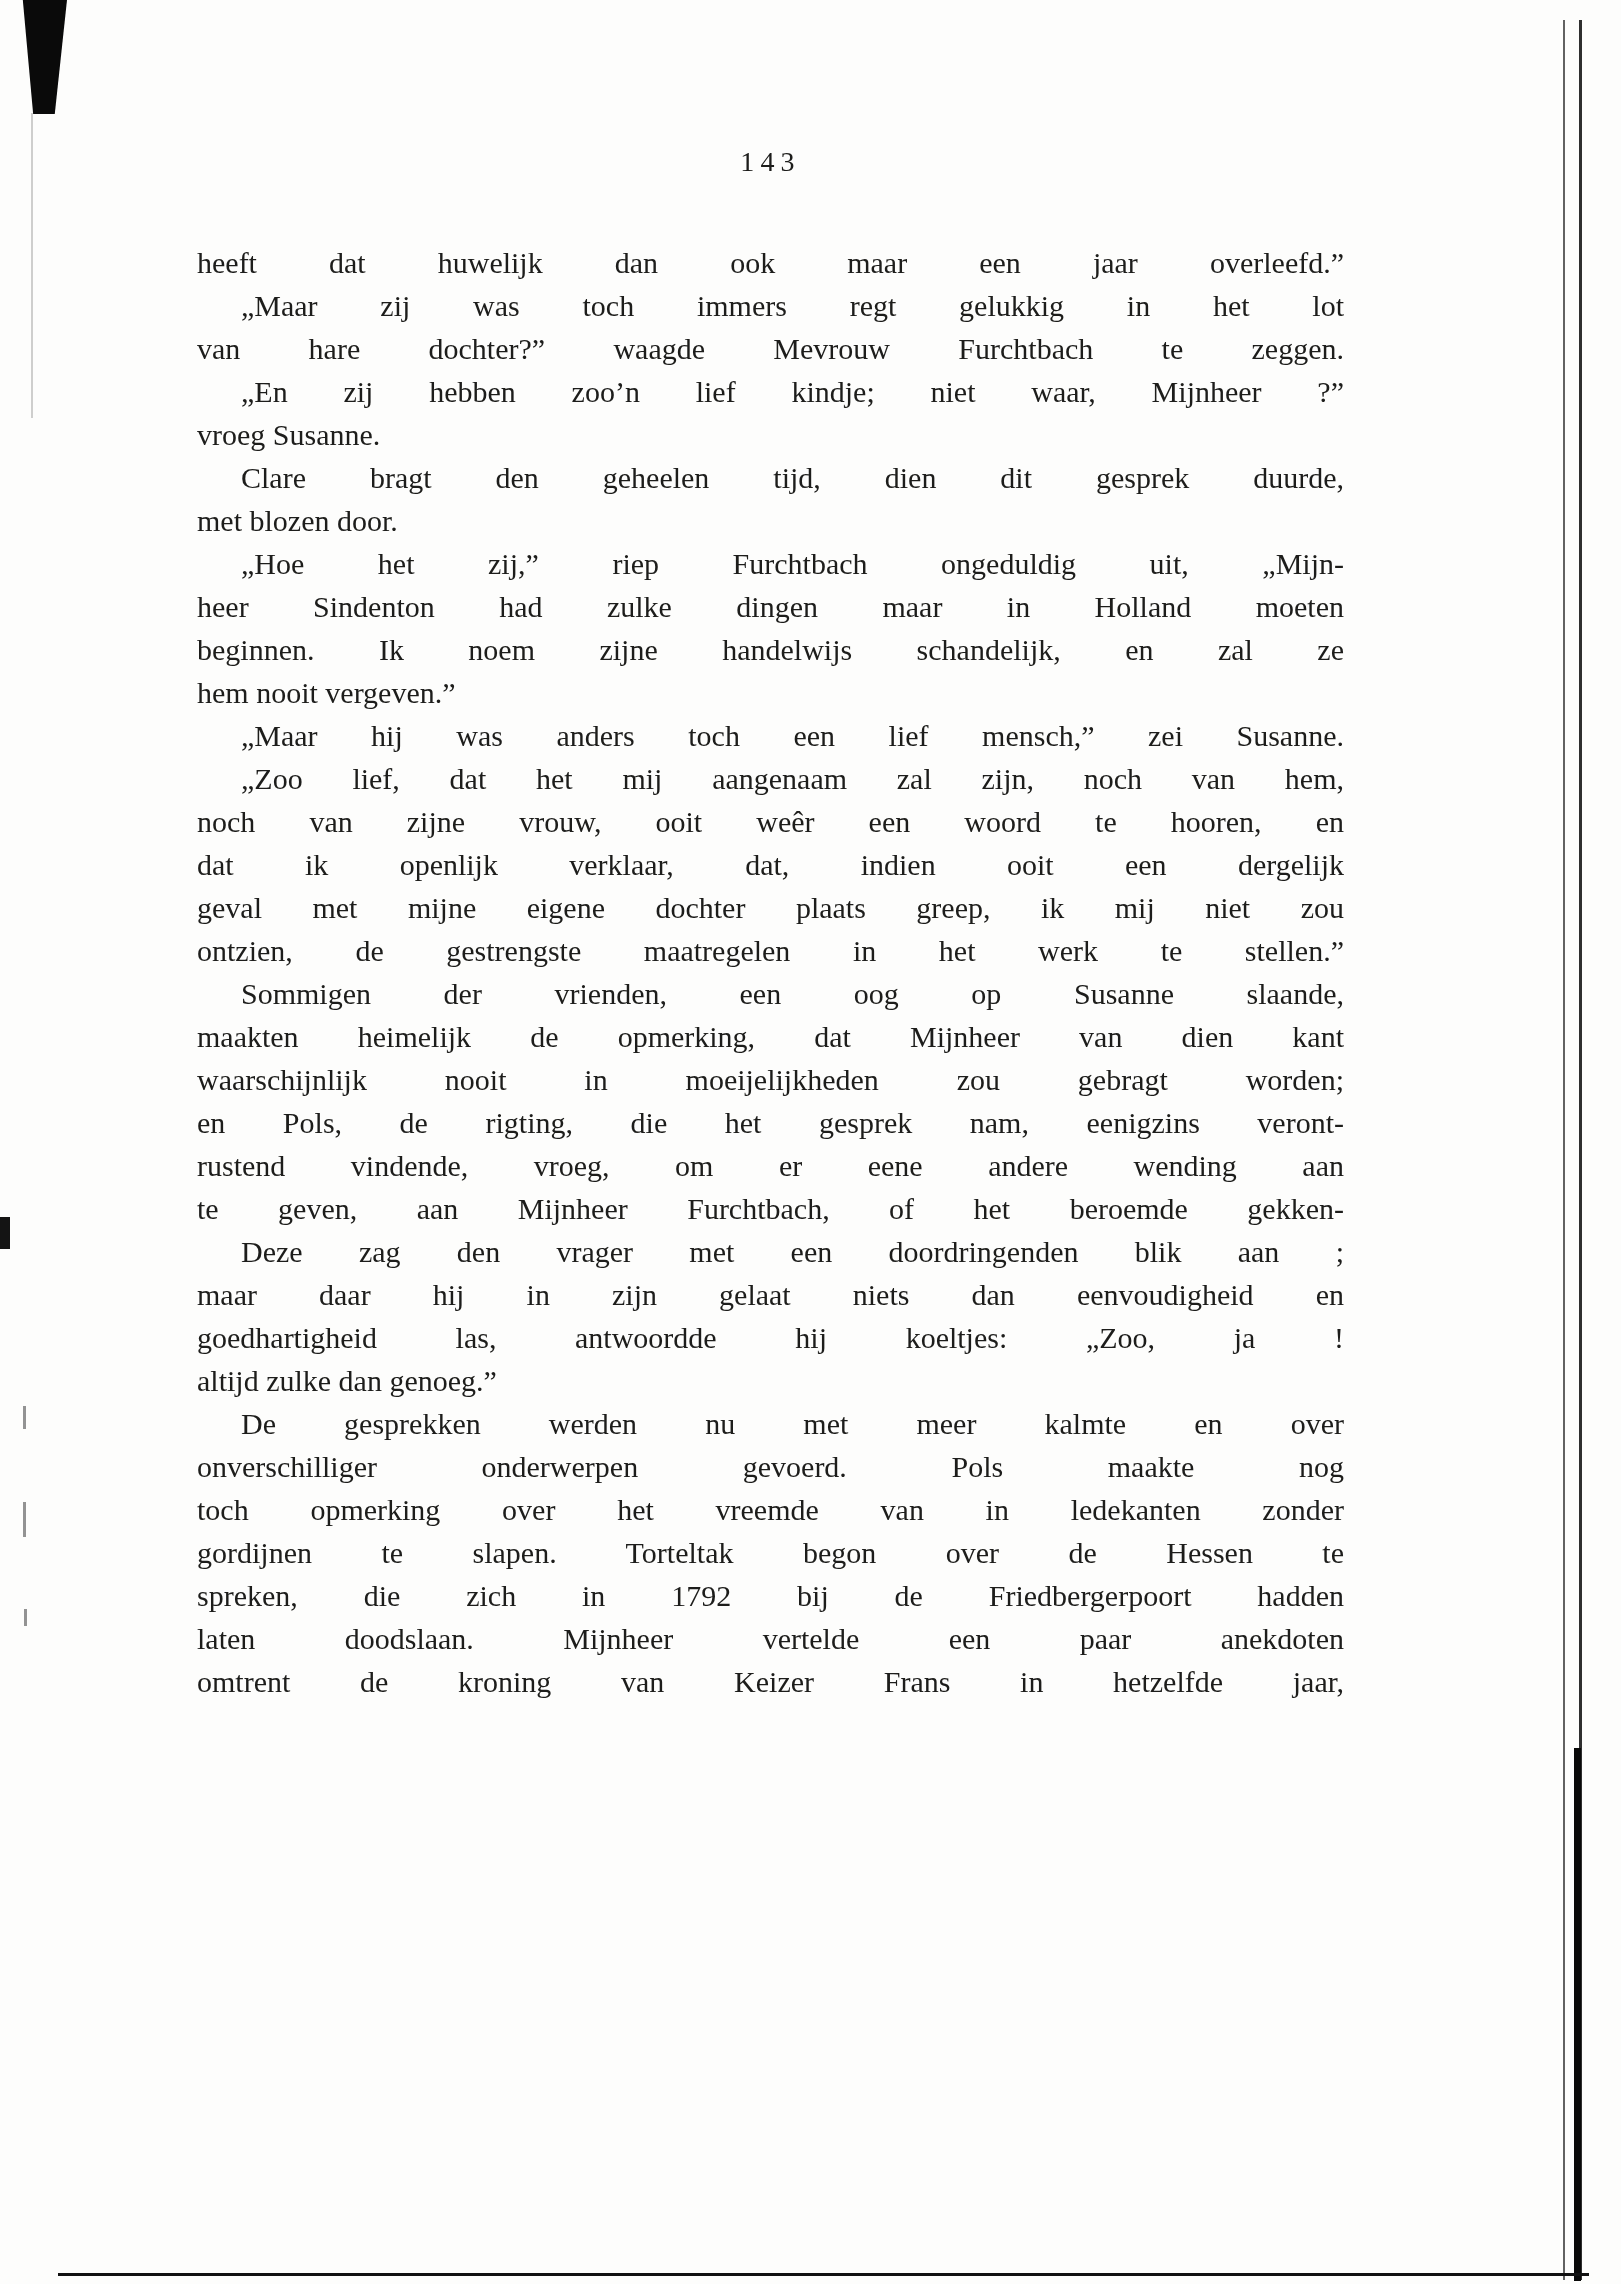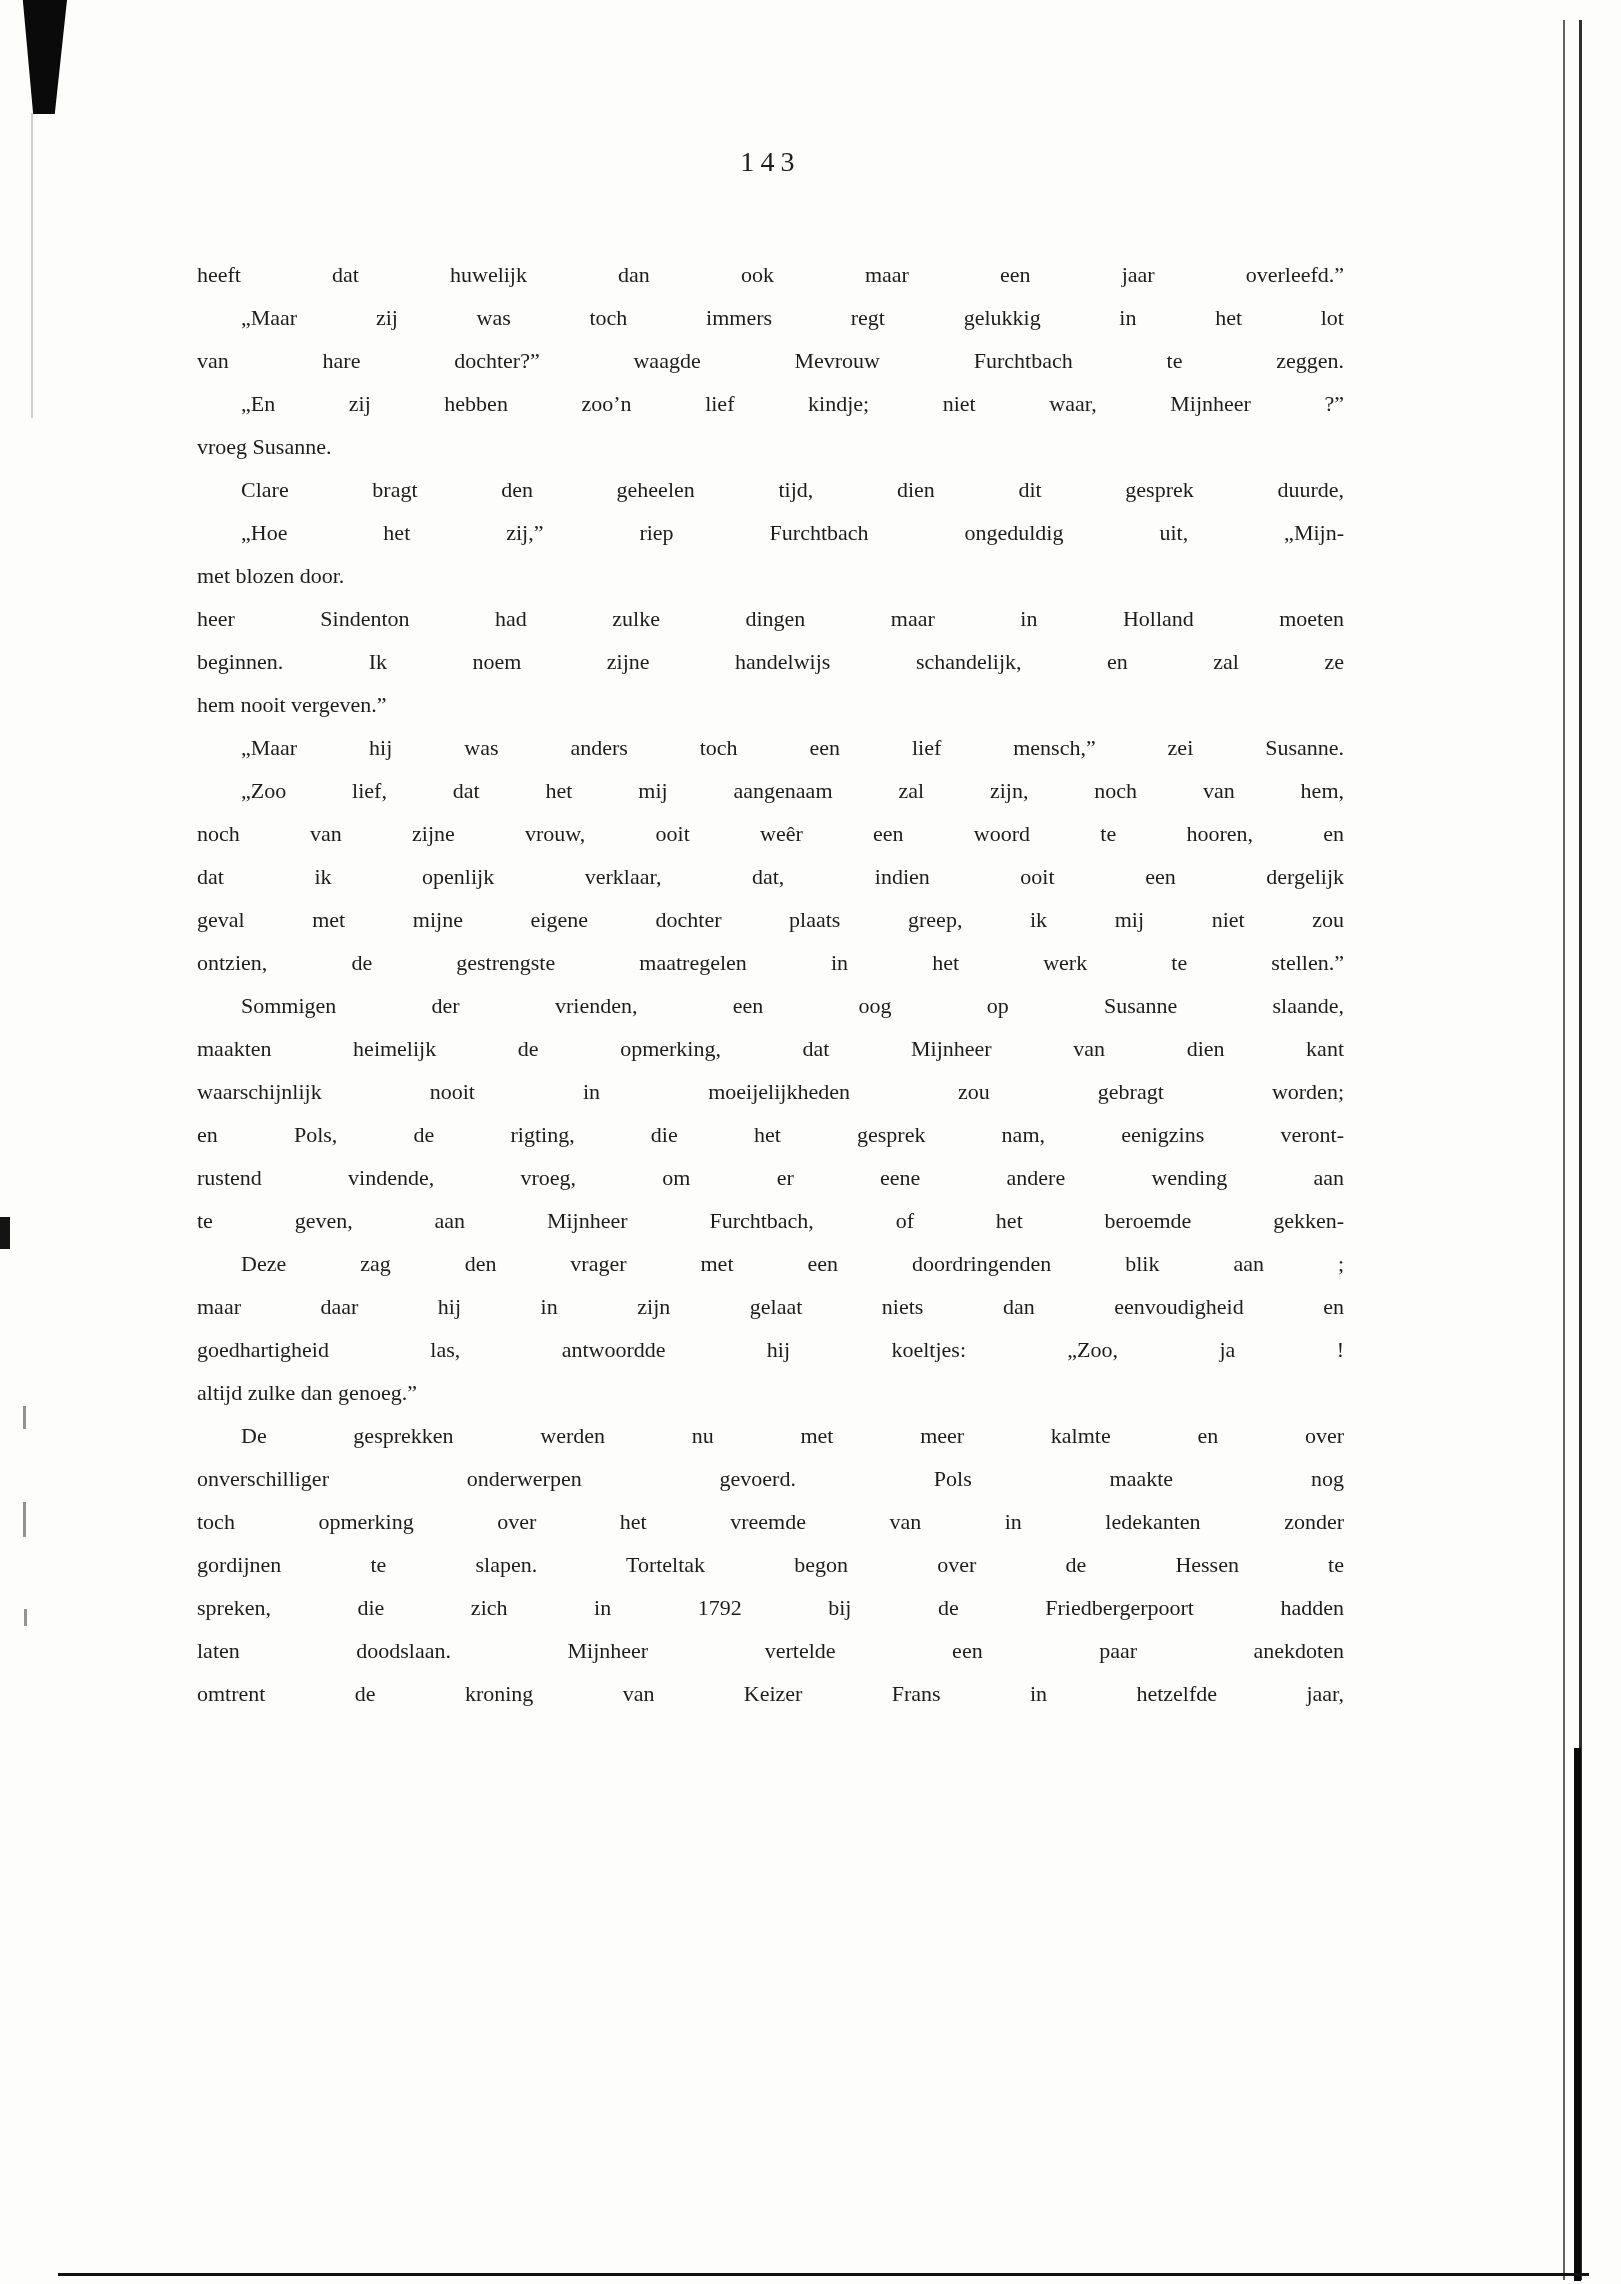--- a/index.html
+++ b/index.html
@@ -18,21 +18,21 @@
   .page{position:absolute;inset:0;background:var(--paper);}
 
   
   .page-number{
     position:absolute;top:146px;left:197px;width:1147px;
     text-align:center;font-size:28px;letter-spacing:6.1px;
     color:var(--ink);
   }
   .text-block{
     position:absolute;top:241px;left:197px;width:1147px;
-    font-size:22px;line-height:43px;color:var(--ink);margin-top:12px;
+    font-size:30px;line-height:43px;color:var(--ink);
   }
   .line{
     height:43px;
     text-align:left;
     text-align-last:left;
     white-space:normal;
   }
   .line.full{
     text-align:justify;
     text-align-last:justify;
@@ -87,22 +87,22 @@
   <div class="artifact dash d3"></div>
 
   <div class="page-number">143</div>
   <div class="text-block">
       <div class="line full">heeft dat huwelijk dan ook maar een jaar overleefd.”</div>
       <div class="line full indent">„Maar zij was toch immers regt gelukkig in het lot</div>
       <div class="line full">van hare dochter?” waagde Mevrouw Furchtbach te zeggen.</div>
       <div class="line full indent">„En zij hebben zoo’n lief kindje; niet waar, Mijnheer ?”</div>
       <div class="line">vroeg Susanne.</div>
       <div class="line full indent">Clare bragt den geheelen tijd, dien dit gesprek duurde,</div>
+      <div class="line">met blozen door.</div>
       <div class="line full indent">„Hoe het zij,” riep Furchtbach ongeduldig uit, „Mijn-</div>
-      <div class="line">met blozen door.</div>
       <div class="line full">heer Sindenton had zulke dingen maar in Holland moeten</div>
       <div class="line full">beginnen.  Ik noem zijne handelwijs schandelijk, en zal ze</div>
       <div class="line">hem nooit vergeven.”</div>
       <div class="line full indent">„Maar hij was anders toch een lief mensch,” zei Susanne.</div>
       <div class="line full indent">„Zoo lief, dat het mij aangenaam zal zijn, noch van hem,</div>
       <div class="line full">noch van zijne vrouw, ooit weêr een woord te hooren, en</div>
       <div class="line full">dat ik openlijk verklaar, dat, indien ooit een dergelijk</div>
       <div class="line full">geval met mijne eigene dochter plaats greep, ik mij niet zou</div>
       <div class="line full">ontzien, de gestrengste maatregelen in het werk te stellen.”</div>
       <div class="line full indent">Sommigen der vrienden, een oog op Susanne slaande,</div>

